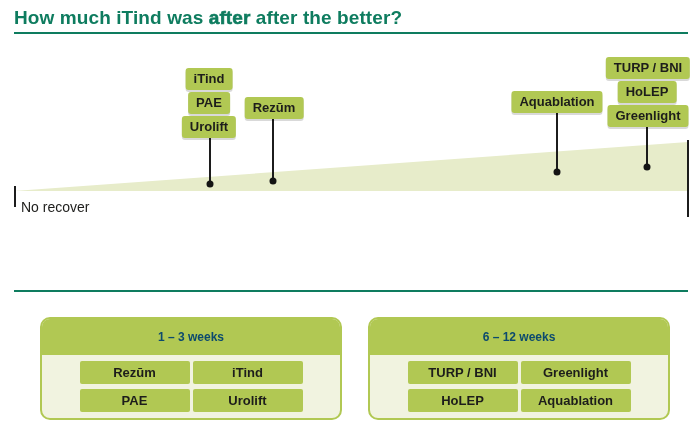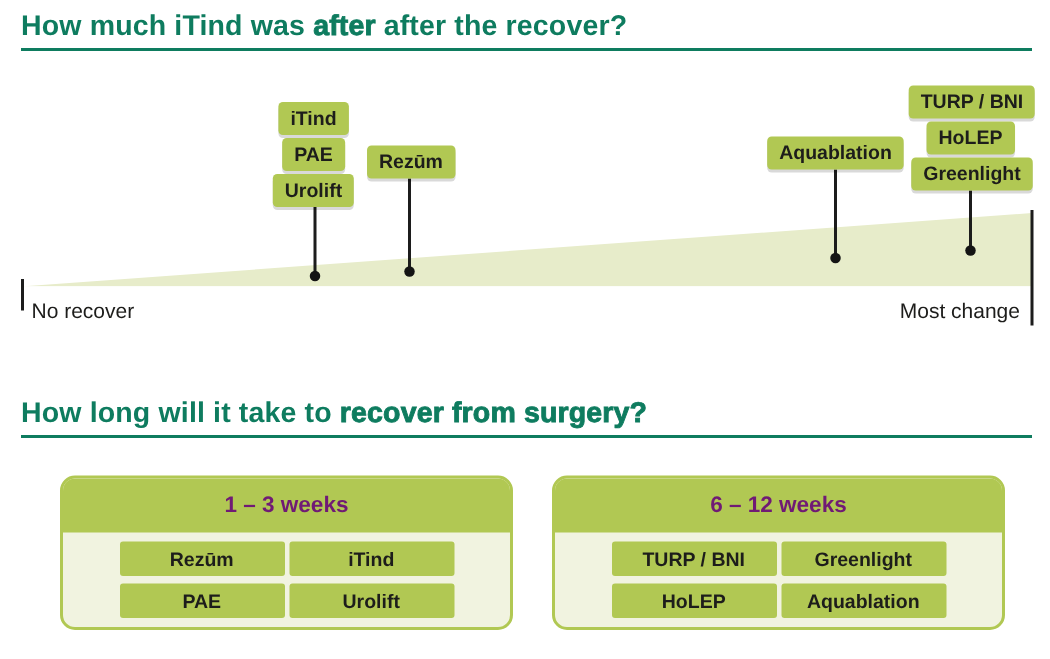--- a/index.html
+++ b/index.html
@@ -92,23 +92,23 @@
     border: 2px solid #b1c853;
     border-radius: 10px;
     background: #f1f3e0;
     overflow: hidden;
   }
   .rbox-header {
     height: 36px;
     line-height: 36px;
     background: #b1c853;
     text-align: center;
-    font-size: 15px;
+    font-size: 12px;
     font-weight: 700;
-    color: #701a75;
+    color: #0c4a6e;
   }
   .rbox-body {
     display: grid;
     grid-template-columns: 110px 110px;
     column-gap: 3px;
     row-gap: 5px;
     justify-content: center;
     padding-top: 6px;
   }
   .cell {
@@ -121,21 +121,21 @@
     font-weight: 700;
     color: #1d1d1b;
     white-space: nowrap;
   }
 </style>
 </head>
 <body>
 
 <div class="canvas">
 
-  <h2 class="section-title" style="top:7px;"><span>How much iTind was </span><span class="bold-seg">after</span><span> after the recover?</span></h2>
+  <h2 class="section-title" style="top:7px;"><span>How much iTind was </span><span class="bold-seg">after</span><span> after the better?</span></h2>
   <div class="title-rule" style="top:32px;"></div>
 
   <div class="triangle"></div>
 
   <div class="axis-tick" style="left:14px; top:186px; height:21px;"></div>
   <div class="axis-tick" style="left:687px; top:140px; height:77px;"></div>
 
   <div class="leader" style="left:210px; top:138px; height:47px;"></div>
   <div class="leader" style="left:273px; top:119px; height:62px;"></div>
   <div class="leader" style="left:557px; top:113px; height:59px;"></div>
@@ -149,23 +149,21 @@
   <div class="chip" style="left:209px; top:68px;">iTind</div>
   <div class="chip" style="left:209px; top:92px;">PAE</div>
   <div class="chip" style="left:209px; top:116px;">Urolift</div>
   <div class="chip" style="left:274px; top:97px;">Rezūm</div>
   <div class="chip" style="left:557px; top:91px;">Aquablation</div>
   <div class="chip" style="left:648px; top:57px;">TURP / BNI</div>
   <div class="chip" style="left:647px; top:81px;">HoLEP</div>
   <div class="chip" style="left:648px; top:105px;">Greenlight</div>
 
   <div class="axis-label" style="left:21px;">No recover</div>
-  <div class="axis-label" style="right:20px;">Most change</div>
 
-  <h2 class="section-title" style="top:265px;"><span>How long will it take to </span><span class="bold-seg">recover from surgery?</span><span></span></h2>
   <div class="title-rule" style="top:290px;"></div>
 
   <div class="rbox" style="left:40px;">
     <div class="rbox-header">1 – 3 weeks</div>
     <div class="rbox-body">
       <div class="cell">Rezūm</div>
       <div class="cell">iTind</div>
       <div class="cell">PAE</div>
       <div class="cell">Urolift</div>
     </div>

